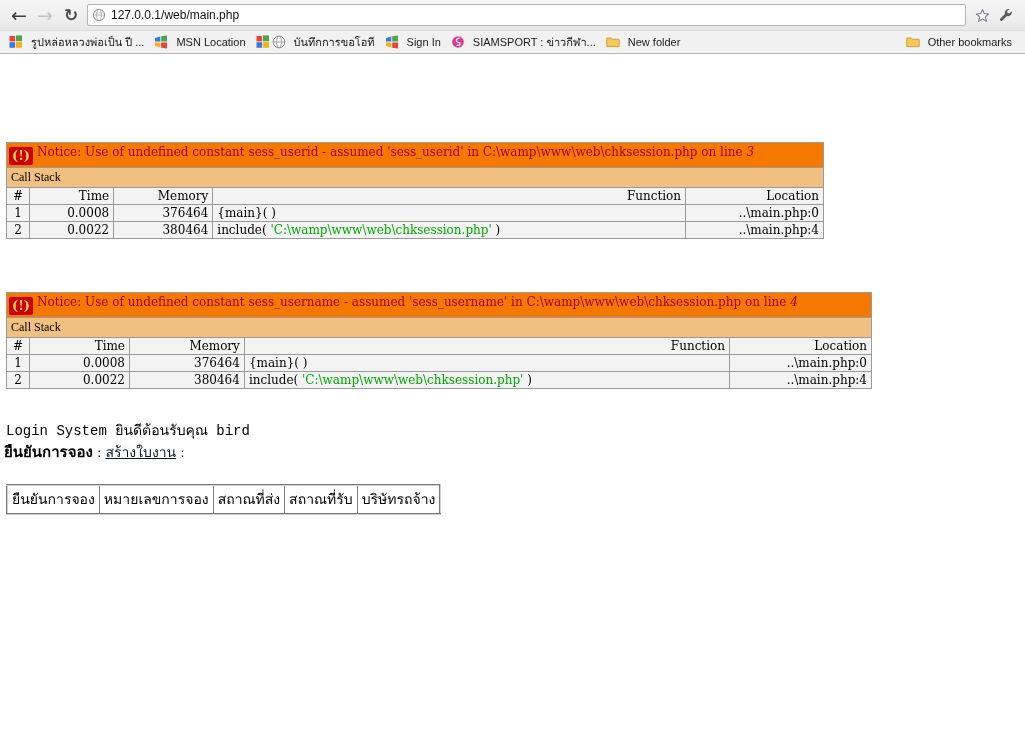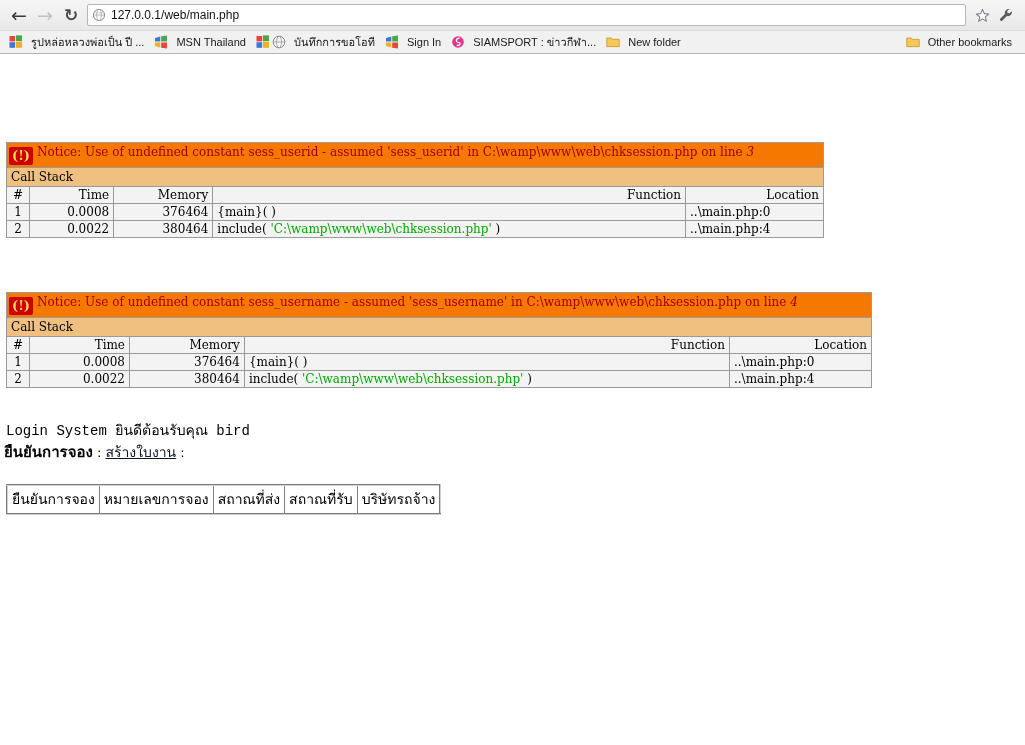--- a/index.html
+++ b/index.html
@@ -179,33 +179,34 @@
     margin-right: 4px;
     border-radius: 2px;
   }
   .xe-msg { font-style: normal; }
   .xe-line { font-style: italic; }
   .xe-callstack {
     background: #f0c080;
     font-weight: bold;
     font-size: 12px;
     padding: 2px 4px !important;
+    font-family: Liberation Serif, serif;
   }
   .xe-head {
     background: #f3f3f3;
     font-weight: bold;
     font-size: 12px;
     text-align: right;
     padding: 1px 4px !important;
   }
   .xe-num  { text-align: center; width: 14px; }
   .xe-time { text-align: right; }
   .xe-mem  { text-align: right; }
   .xe-fn   { text-align: left; }
-  .xe-loc  { text-align: left; margin-top: 33px; }
+  .xe-loc  { text-align: right; margin-top: 33px; }
   .xe-str  { color: #00aa00; }
   .xe-row td { font-size: 12px; padding: 1px 4px !important; }
 
   #tbl1 { position: absolute; left: 6px; top: 88px; width: 818px; }
   #tbl1 col.c-num  { width: 16px; }
   #tbl1 col.c-time { width: 85px; }
   #tbl1 col.c-mem  { width: 100px; }
   #tbl1 col.c-fn   { width: 478px; }
   #tbl1 col.c-loc  { width: 139px; }
 
@@ -330,21 +331,21 @@
       <span class="bm-label">รูปหล่อหลวงพ่อเป็น ปี ...</span>
     </div>
 
     <div class="bm">
       <svg class="bm-ico" viewBox="0 0 14 14">
         <path d="M1 3 L6.3 1.5 L6.3 6.6 L1 6.6 Z" fill="#3b78d8"></path>
         <path d="M7.2 1.3 L13 0.6 L13 6.6 L7.2 6.6 Z" fill="#4ba64b"></path>
         <path d="M1 7.4 L6.3 7.4 L6.3 12.5 L1 11 Z" fill="#f2b01e"></path>
         <path d="M7.2 7.4 L13 7.4 L13 13.4 L7.2 12.7 Z" fill="#e8453c"></path>
       </svg>
-      <span class="bm-label">MSN Thailand</span>
+      <span class="bm-label">MSN Location</span>
     </div>
 
     <div class="bm">
       <svg class="bm-ico" viewBox="0 0 14 14">
         <rect x="0.5" y="1" width="5.6" height="5.4" fill="#e8453c"></rect>
         <rect x="7" y="0.4" width="6" height="5.6" fill="#4ba64b"></rect>
         <rect x="0.5" y="7.2" width="5.6" height="5.6" fill="#3b78d8"></rect>
         <rect x="7" y="6.6" width="6" height="6.2" fill="#f2b01e"></rect>
       </svg>
       <span style="display:inline-block;width:2px"></span>

